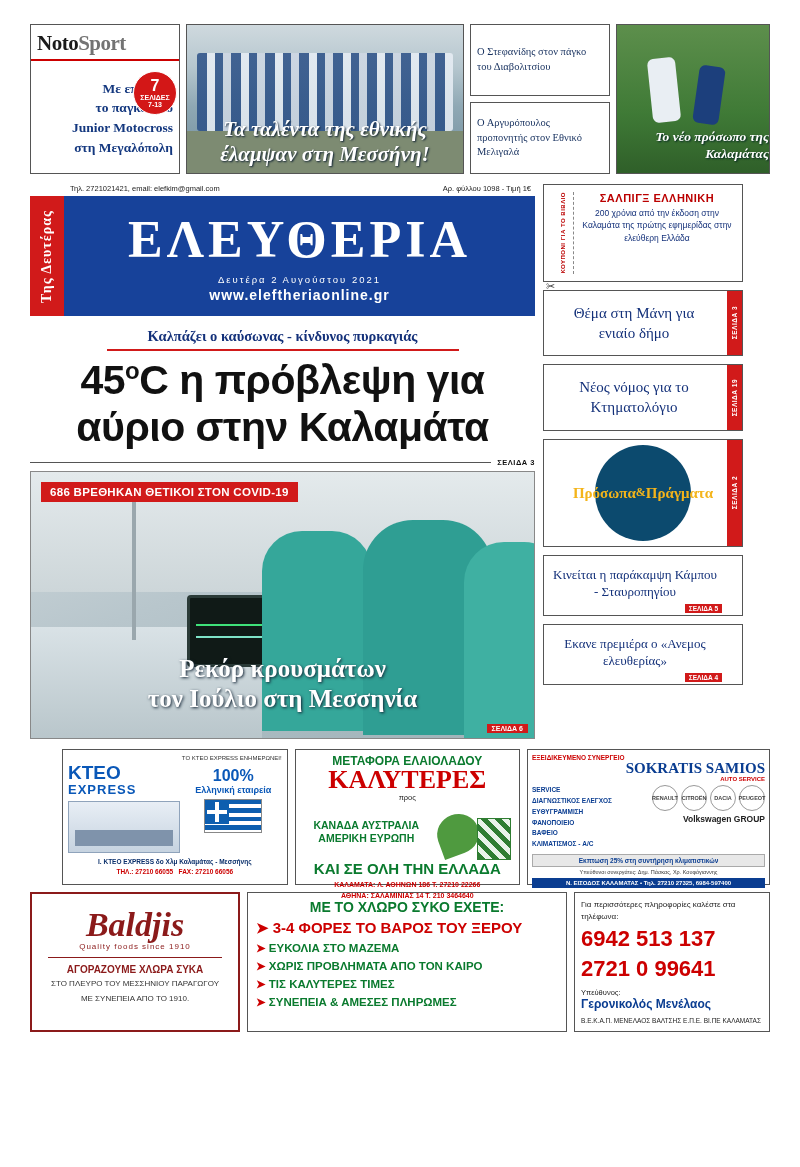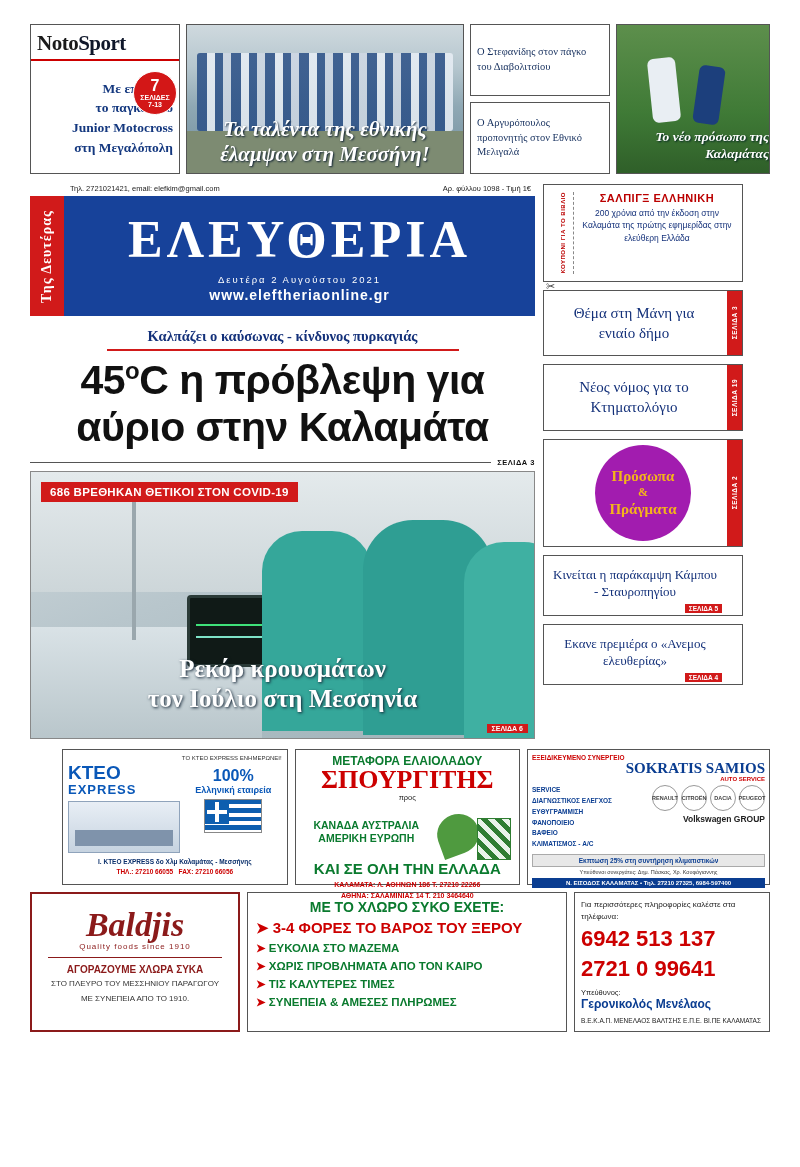--- a/index.html
+++ b/index.html
@@ -13,21 +13,21 @@
   }
   .page { position: relative; width: 800px; height: 1167px; padding: 24px 30px; }
 
   
   .topstrip { display: flex; gap: 6px; height: 150px; }
   .ts-box { border: 1px solid #555; position: relative; overflow: hidden; background: #fff; }
 
   .notosport { width: 150px; display: flex; flex-direction: column; }
   .ns-logo { border-bottom: 2px solid #c00; padding: 6px 4px 3px 6px; }
   .ns-logo-txt { font-family: "Liberation Serif", serif; font-weight: bold; font-size: 21px; color: #1a1a1a; letter-spacing: -0.5px; }
-  .ns-logo-txt .red { color: #0f172a; margin-top: 15px; }
+  .ns-logo-txt .red { color: #737373; margin-top: 15px; }
   .ns-body { flex: 1; padding: 6px 6px 4px 6px; display: flex; flex-direction: column; justify-content: center; }
   .ns-line { font-family: "Liberation Serif", serif; font-size: 13.5px; font-weight: bold; color: #14387f; text-align: right; line-height: 1.45; }
   .ns-badge {
     position: absolute; right: 2px; top: 46px; width: 44px; height: 44px; border-radius: 50%;
     background: #d31717; color: #fff; display: flex; flex-direction: column; align-items: center; justify-content: center;
     font-size: 7px; font-weight: bold; line-height: 1.05; border: 1px solid #fff;
   }
   .ns-badge .num { font-size: 16px; line-height: 1; }
 
   .teamphoto { width: 278px; background: linear-gradient(#9fb7c8, #6d8ea3); position: relative; }
@@ -78,21 +78,21 @@
   .salpix-txt { font-size: 8.5px; color: #14317a; line-height: 1.45; margin-top: 3px; }
   .scissors { position: absolute; left: 2px; bottom: -12px; font-size: 11px; color: #444; }
 
   .rail-item { position: relative; border: 1px solid #555; padding: 12px 28px 12px 10px; min-height: 62px; display: flex; align-items: center; }
   .rail-item p { margin: 0; font-family: "Liberation Serif", serif; font-size: 15px; color: #14317a; line-height: 1.35; text-align: center; width: 100%; }
   .rail-tab { position: absolute; right: 0; top: 0; bottom: 0; width: 15px; background: #d11a1a; color: #fff;
     font-size: 6.5px; font-weight: bold; display: flex; align-items: center; justify-content: center; }
   .rail-tab span { writing-mode: vertical-rl; transform: rotate(180deg); letter-spacing: .5px; }
 
   .circle-box { position: relative; border: 1px solid #555; height: 108px; display: flex; align-items: center; justify-content: center; }
-  .circ { width: 96px; height: 96px; border-radius: 50%; background: #a21caf; display: flex; flex-direction: column;
+  .circ { width: 96px; height: 96px; border-radius: 50%; background: #0c4a6e; display: flex; flex-direction: row;
     align-items: center; justify-content: center; color: #f4b41a; font-family: "Liberation Serif", serif; font-weight: bold; font-size: 15px; line-height: 1.2; }
   .circ .amp { font-size: 12px; }
 
   .rail-small { position: relative; border: 1px solid #555; padding: 10px 24px 14px 8px; }
   .rail-small p { margin: 0; font-family: "Liberation Serif", serif; font-size: 13px; color: #14317a; text-align: center; line-height: 1.35; }
   .rail-page { position: absolute; right: 20px; bottom: 2px; background: #d11a1a; color: #fff; font-size: 6.5px; font-weight: bold; padding: 1px 4px; }
 
   
   .kicker { text-align: center; font-family: "Liberation Serif", serif; font-weight: bold; font-size: 14.5px;
     color: #14317a; margin: 12px 0 4px; }
@@ -357,21 +357,21 @@
         </div>
       </div>
       <div class="kteo-foot">
         <div>Ι. ΚΤΕΟ EXPRESS δο Χλμ Καλαμάτας - Μεσσήνης</div>
         <div><span class="red">ΤΗΛ.: 27210 66055</span> &nbsp; <span class="red">FAX: 27210 66056</span></div>
       </div>
     </div>
 
     <div class="ad ad-spour">
       <div class="sp-line1">ΜΕΤΑΦΟΡΑ ΕΛΑΙΟΛΑΔΟΥ</div>
-      <div class="sp-name">ΣΠΟΥΡΓΙΤΗΣ</div>
+      <div class="sp-name">ΚΑΛΥΤΕΡΕΣ</div>
       <div class="sp-pros">προς</div>
       <div class="sp-mid">
         <div class="sp-list">ΚΑΝΑΔΑ ΑΥΣΤΡΑΛΙΑ ΑΜΕΡΙΚΗ ΕΥΡΩΠΗ</div>
         <div class="sp-art">
           <div class="sp-leaf"></div>
           <div class="sp-can"></div>
         </div>
       </div>
       <div class="sp-line1" style="font-size:15px">ΚΑΙ ΣΕ ΟΛΗ ΤΗΝ ΕΛΛΑΔΑ</div>
       <div class="sp-foot">

